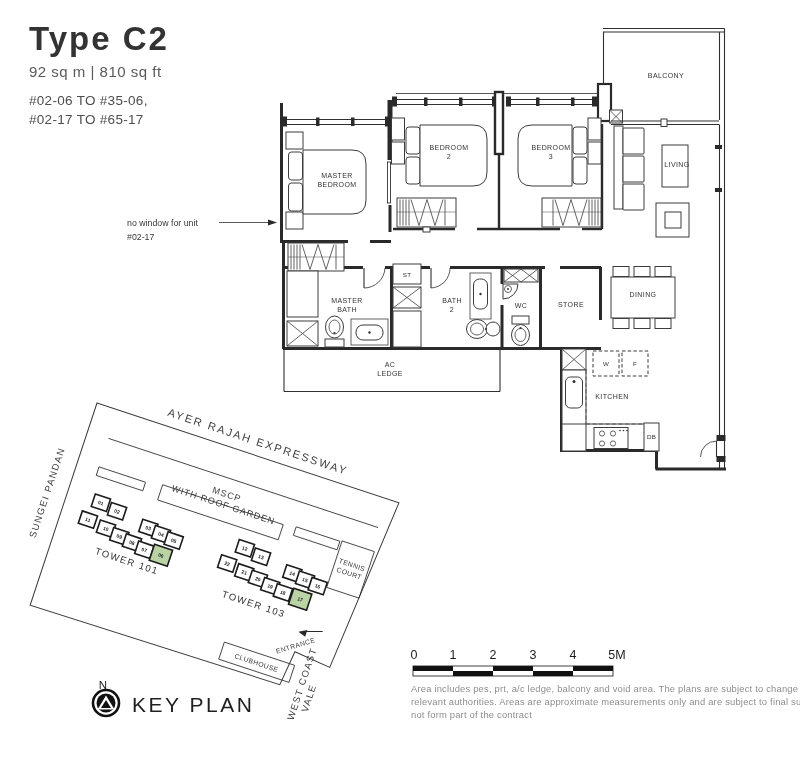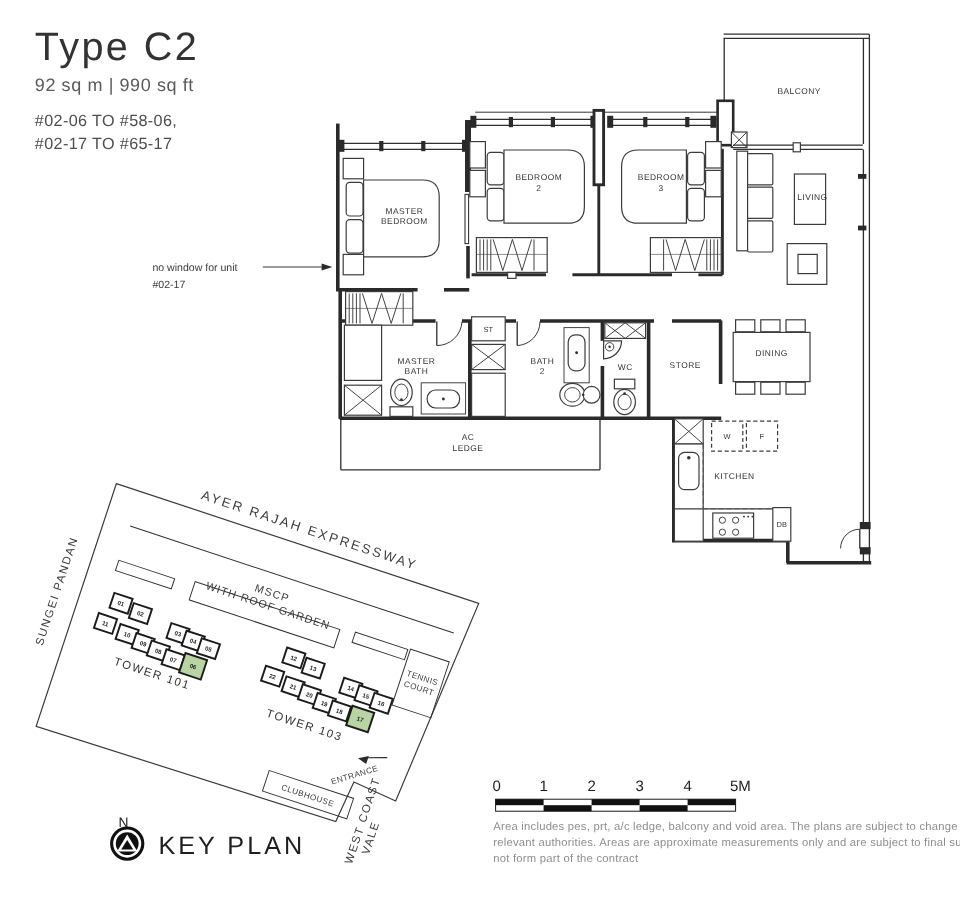--- a/index.html
+++ b/index.html
@@ -1,19 +1,19 @@
 <!DOCTYPE html>
 <html><head>
 <meta charset="utf-8">
 <style>
   html,body{margin:0;padding:0;background:#fff;width:800px;height:762px;overflow:hidden;
     font-family:"Liberation Sans",sans-serif;}
   .page{position:relative;width:800px;height:762px;background:#fff;}
   .hdr{position:absolute;left:29px;color:#3a3a3a;}
-  .hdr-title{top:20px;font-size:33px;font-weight:400;letter-spacing:2px;color:#333;}
+  .hdr-title{top:20px;font-size:33px;font-weight:700;letter-spacing:2px;color:#333;}
   .hdr-area{top:63px;font-size:15px;color:#5a5a5a;letter-spacing:.5px;}
   .hdr-units{top:91px;font-size:13.5px;color:#4d4d4d;line-height:19px;letter-spacing:.3px;}
   svg{position:absolute;left:0;top:0;}
   svg text{font-family:"Liberation Sans",sans-serif;fill:#3a3a3a;}
   .w3{stroke:#2a2a2a;stroke-width:3;fill:none;stroke-linecap:butt;}
   .w2{stroke:#2a2a2a;stroke-width:2.4;fill:none;}
   .w5{stroke:#2a2a2a;stroke-width:5;fill:none;}
   .tn{stroke:#2f2f2f;stroke-width:1.1;fill:none;}
   .t8{stroke:#2f2f2f;stroke-width:.8;fill:none;}
   .fu{stroke:#3c3c3c;stroke-width:1;fill:#fff;}
@@ -33,23 +33,23 @@
   .kp-n{font-size:11.5px;fill:#222;text-anchor:middle;}
   .sb-num{font-size:12.5px;fill:#1d1d1d;text-anchor:middle;}
   .disc{font-size:9.4px;fill:#8e8e8e;letter-spacing:.2px;}
 </style>
 </head>
 <body>
 
 <div class="page">
 
   <div class="hdr hdr-title">Type C2</div>
-  <div class="hdr hdr-area">92 sq m | 990 sq ft</div>
+  <div class="hdr hdr-area">92 sq m | 810 sq ft</div>
   <div class="hdr hdr-units">
-    <div>#02-06 TO #58-06,</div>
+    <div>#02-06 TO #35-06,</div>
     <div>#02-17 TO #65-17</div>
   </div>
 
   <svg width="800" height="762" viewBox="0 0 800 762">
 
     <g>
 
       <g>
         <line class="tn" x1="283" y1="119.5" x2="389" y2="119.5"></line>
           <line class="tn" x1="283" y1="124.5" x2="389" y2="124.5"></line>

